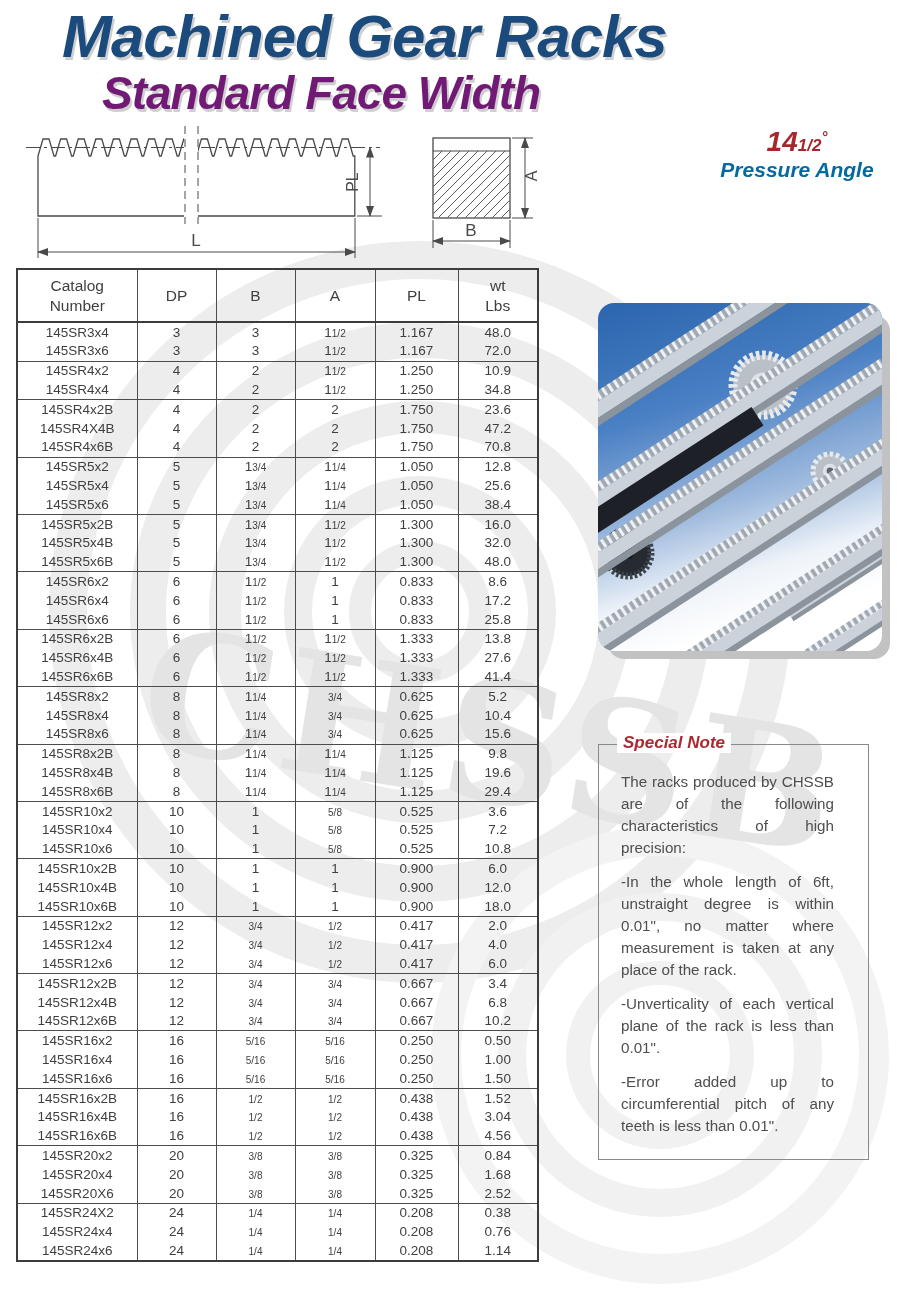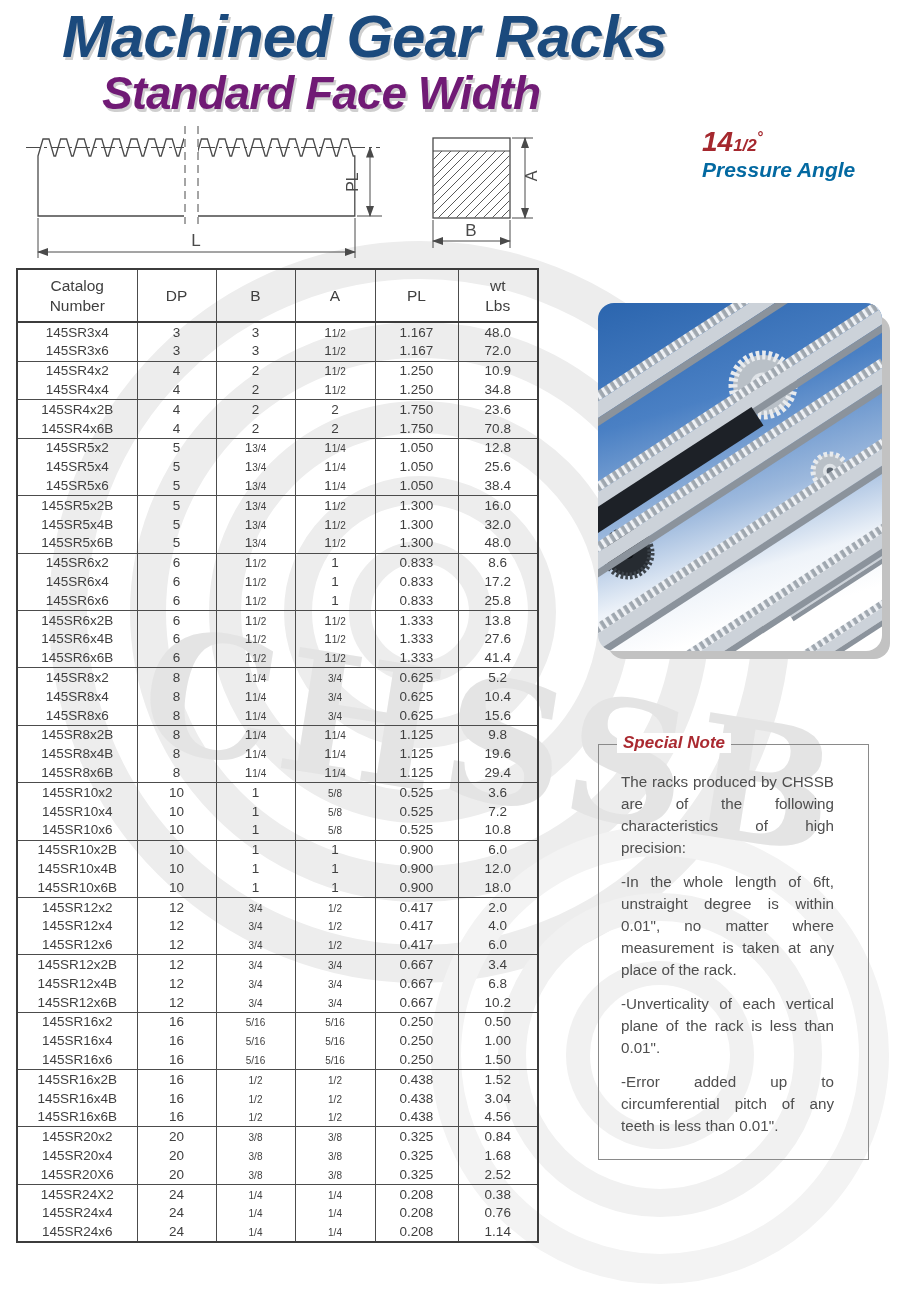--- a/index.html
+++ b/index.html
@@ -7,21 +7,21 @@
        font-family:"Liberation Sans",sans-serif;}
   .layer{position:absolute;left:0;top:0;}
   
   #watermark{z-index:0;}
   
   .title{position:absolute;left:62px;top:2px;font-size:60px;font-weight:bold;font-style:italic;
          color:#1b4a7d;letter-spacing:-1px;text-shadow:2px 3px 0 #cfcfcf;z-index:2;white-space:nowrap;text-align:right;}
   .subtitle{position:absolute;left:102px;top:66px;font-size:46px;font-weight:bold;font-style:italic;
          color:#701a75;letter-spacing:-1px;text-shadow:2px 3px 0 #cfcfcf;z-index:2;white-space:nowrap;}
   
-  .pa{position:absolute;left:702px;top:128px;width:190px;z-index:2;}
+  .pa{position:absolute;left:702px;top:128px;width:190px;text-align:center;z-index:2;}
   .pa .num{color:#a5282e;font-weight:bold;font-style:italic;font-size:28px;line-height:1;}
   .pa .num .fr{font-size:17px;}
   .pa .num .deg{font-size:15px;vertical-align:9px;}
   .pa .lbl{color:#0369a1;font-weight:bold;font-style:italic;font-size:21px;margin-top:2px;}
   
   #drawing{position:absolute;left:0;top:110px;z-index:2;}
   #drawing text{font-family:"Liberation Sans",sans-serif;fill:#4a4a4a;}
   
   table.racks{position:absolute;left:16px;top:268px;width:521px;border-collapse:collapse;
       table-layout:fixed;border:2px solid #3c3c3c;z-index:2;background:transparent;}
@@ -180,20 +180,28 @@
       </tr>
       <tr class="grp">
         <td>145SR4x2B</td>
         <td>4</td>
         <td>2</td>
         <td>2</td>
         <td>1.750</td>
         <td>23.6</td>
       </tr>
       <tr>
+        <td>145SR4X4B</td>
+        <td>4</td>
+        <td>2</td>
+        <td>2</td>
+        <td>1.750</td>
+        <td>47.2</td>
+      </tr>
+      <tr>
         <td>145SR4x6B</td>
         <td>4</td>
         <td>2</td>
         <td>2</td>
         <td>1.750</td>
         <td>70.8</td>
       </tr>
       <tr class="grp">
         <td>145SR5x2</td>
         <td>5</td>

